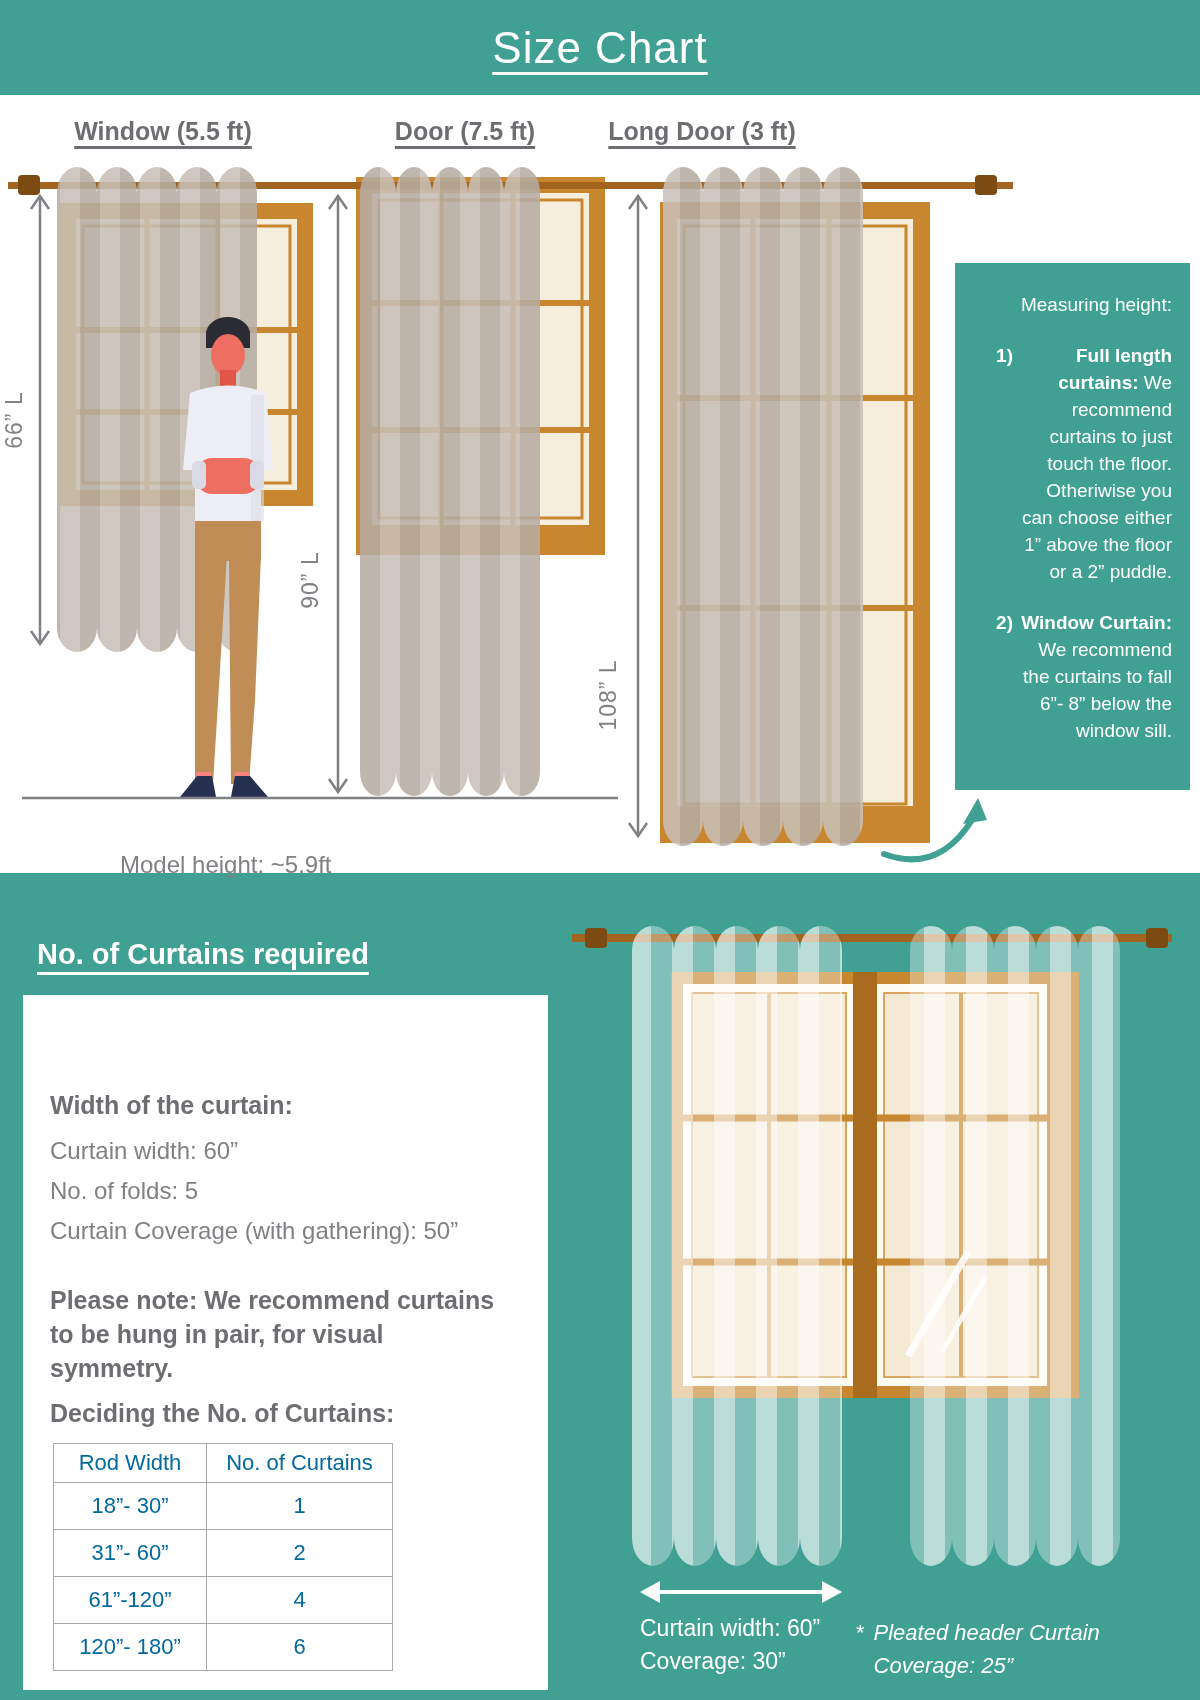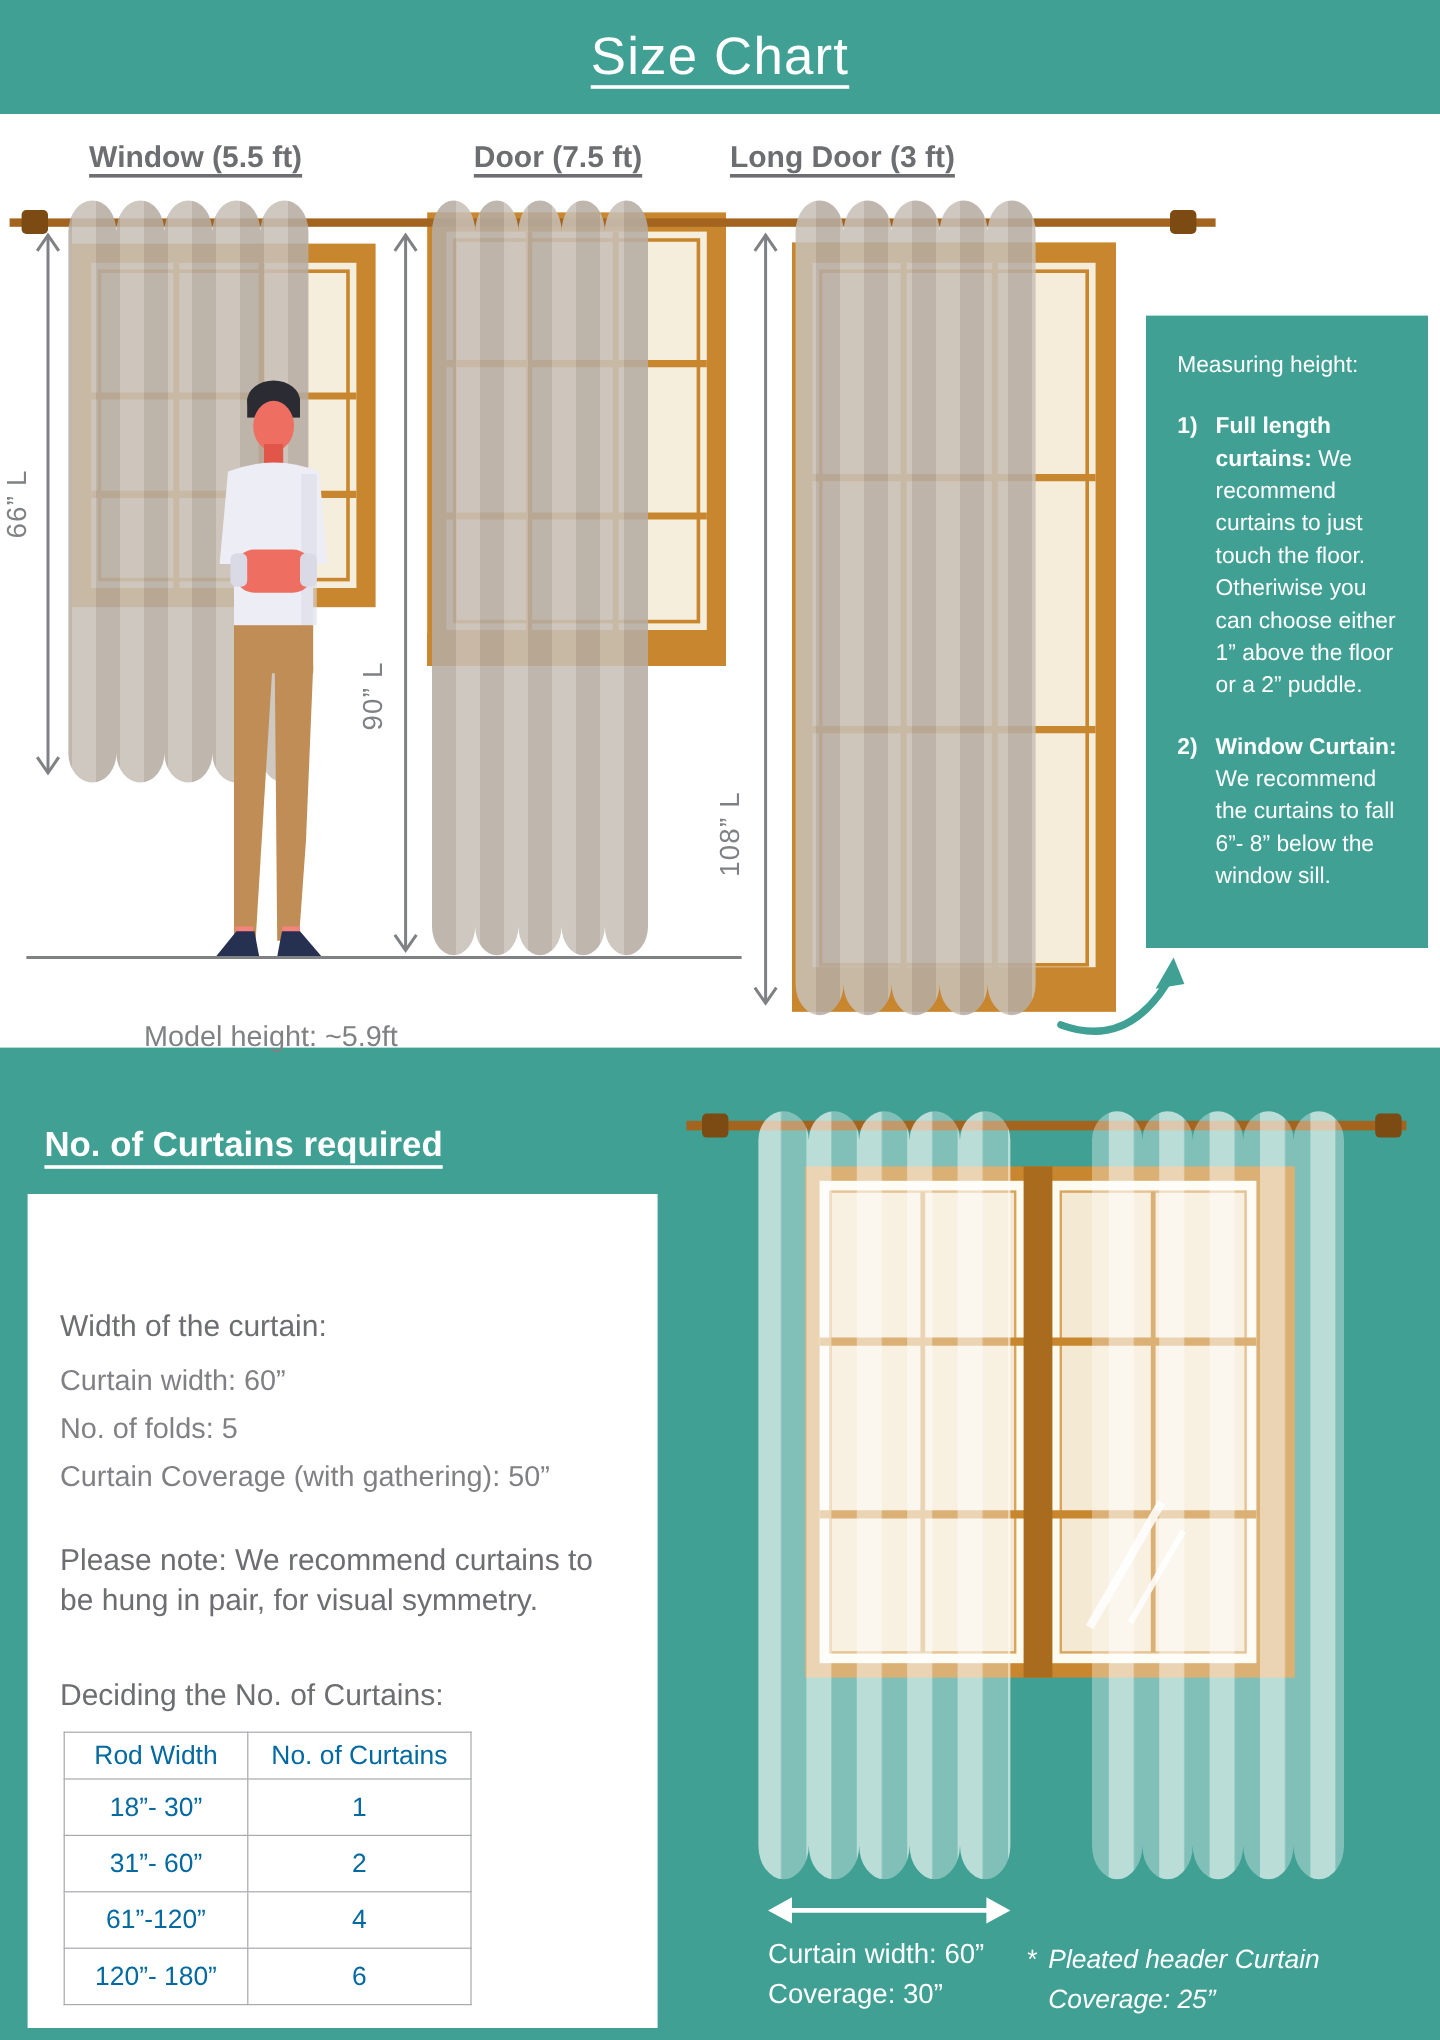--- a/index.html
+++ b/index.html
@@ -14,36 +14,36 @@
   
   .art{position:absolute;left:0;top:0;width:1200px;height:1700px;z-index:1;pointer-events:none;}
   .art text{font-family:"Liberation Sans",sans-serif;}
   .dimtext{font-size:23px;fill:#7f8184;letter-spacing:1px;}
   
   .sec-label{position:absolute;top:117px;transform:translateX(-50%);z-index:3;
              color:#6d6e71;font-size:25px;font-weight:bold;white-space:nowrap;
              text-decoration:underline;text-decoration-thickness:2.5px;text-underline-offset:6px;}
   .model-label{position:absolute;left:120px;top:810px;z-index:3;color:#7f8184;font-size:24px;margin-top:41px;}
   .measure-box{position:absolute;left:955px;top:263px;width:235px;height:527px;background:#3fa093;
-               z-index:3;box-sizing:border-box;padding:28px 18px 6px 26px;color:#ffffff;}
+               z-index:3;box-sizing:border-box;padding:28px 18px 6px 26px;color:#ffffff;text-align:right;}
   .measure-box .mtitle{font-size:19px;line-height:27px;margin:0 0 24px 0;font-weight:400;}
   .mitem{display:flex;margin:0 0 24px 0;font-size:19px;line-height:27px;}
   .mnum{flex:none;width:32px;font-weight:bold;}
   .mbody{flex:1;}
   .mbold{font-weight:bold;}
   .mrest::before{content:" ";}
   .mitem-2 .mbold{display:block;}
   .mitem-2 .mrest{display:block;}
   .mitem-2 .mrest::before{content:"";}
   
   .lower-heading{position:absolute;left:37px;top:938px;z-index:3;color:#ffffff;font-size:29px;font-weight:bold;
                  text-decoration:underline;text-decoration-thickness:3px;text-underline-offset:8px;}
   .card{position:absolute;left:23px;top:995px;width:525px;height:695px;background:#ffffff;z-index:2;}
   .card .blk{position:absolute;left:27px;}
-  .c-bold{color:#6d6e71;font-weight:normal;font-size:25px;}
+  .c-bold{color:#6d6e71;font-weight:bold;font-size:25px;}
   .c-reg{color:#808184;font-size:24px;}
   .note{top:288px;width:460px;line-height:34px;}
   .w-title{top:96px;}
   .w1{top:142px;} .w2{top:182px;} .w3{top:222px;}
   .deciding{top:404px;}
   table.rodtab{position:absolute;left:30px;top:448px;border-collapse:collapse;z-index:3;}
   table.rodtab th,table.rodtab td{border:1.5px solid #a7a9ac;color:#0369a1;font-weight:400;
        font-size:22px;text-align:center;padding:0;}
   table.rodtab th{width:152px;height:38px;}
   table.rodtab th+th{width:185px;}

